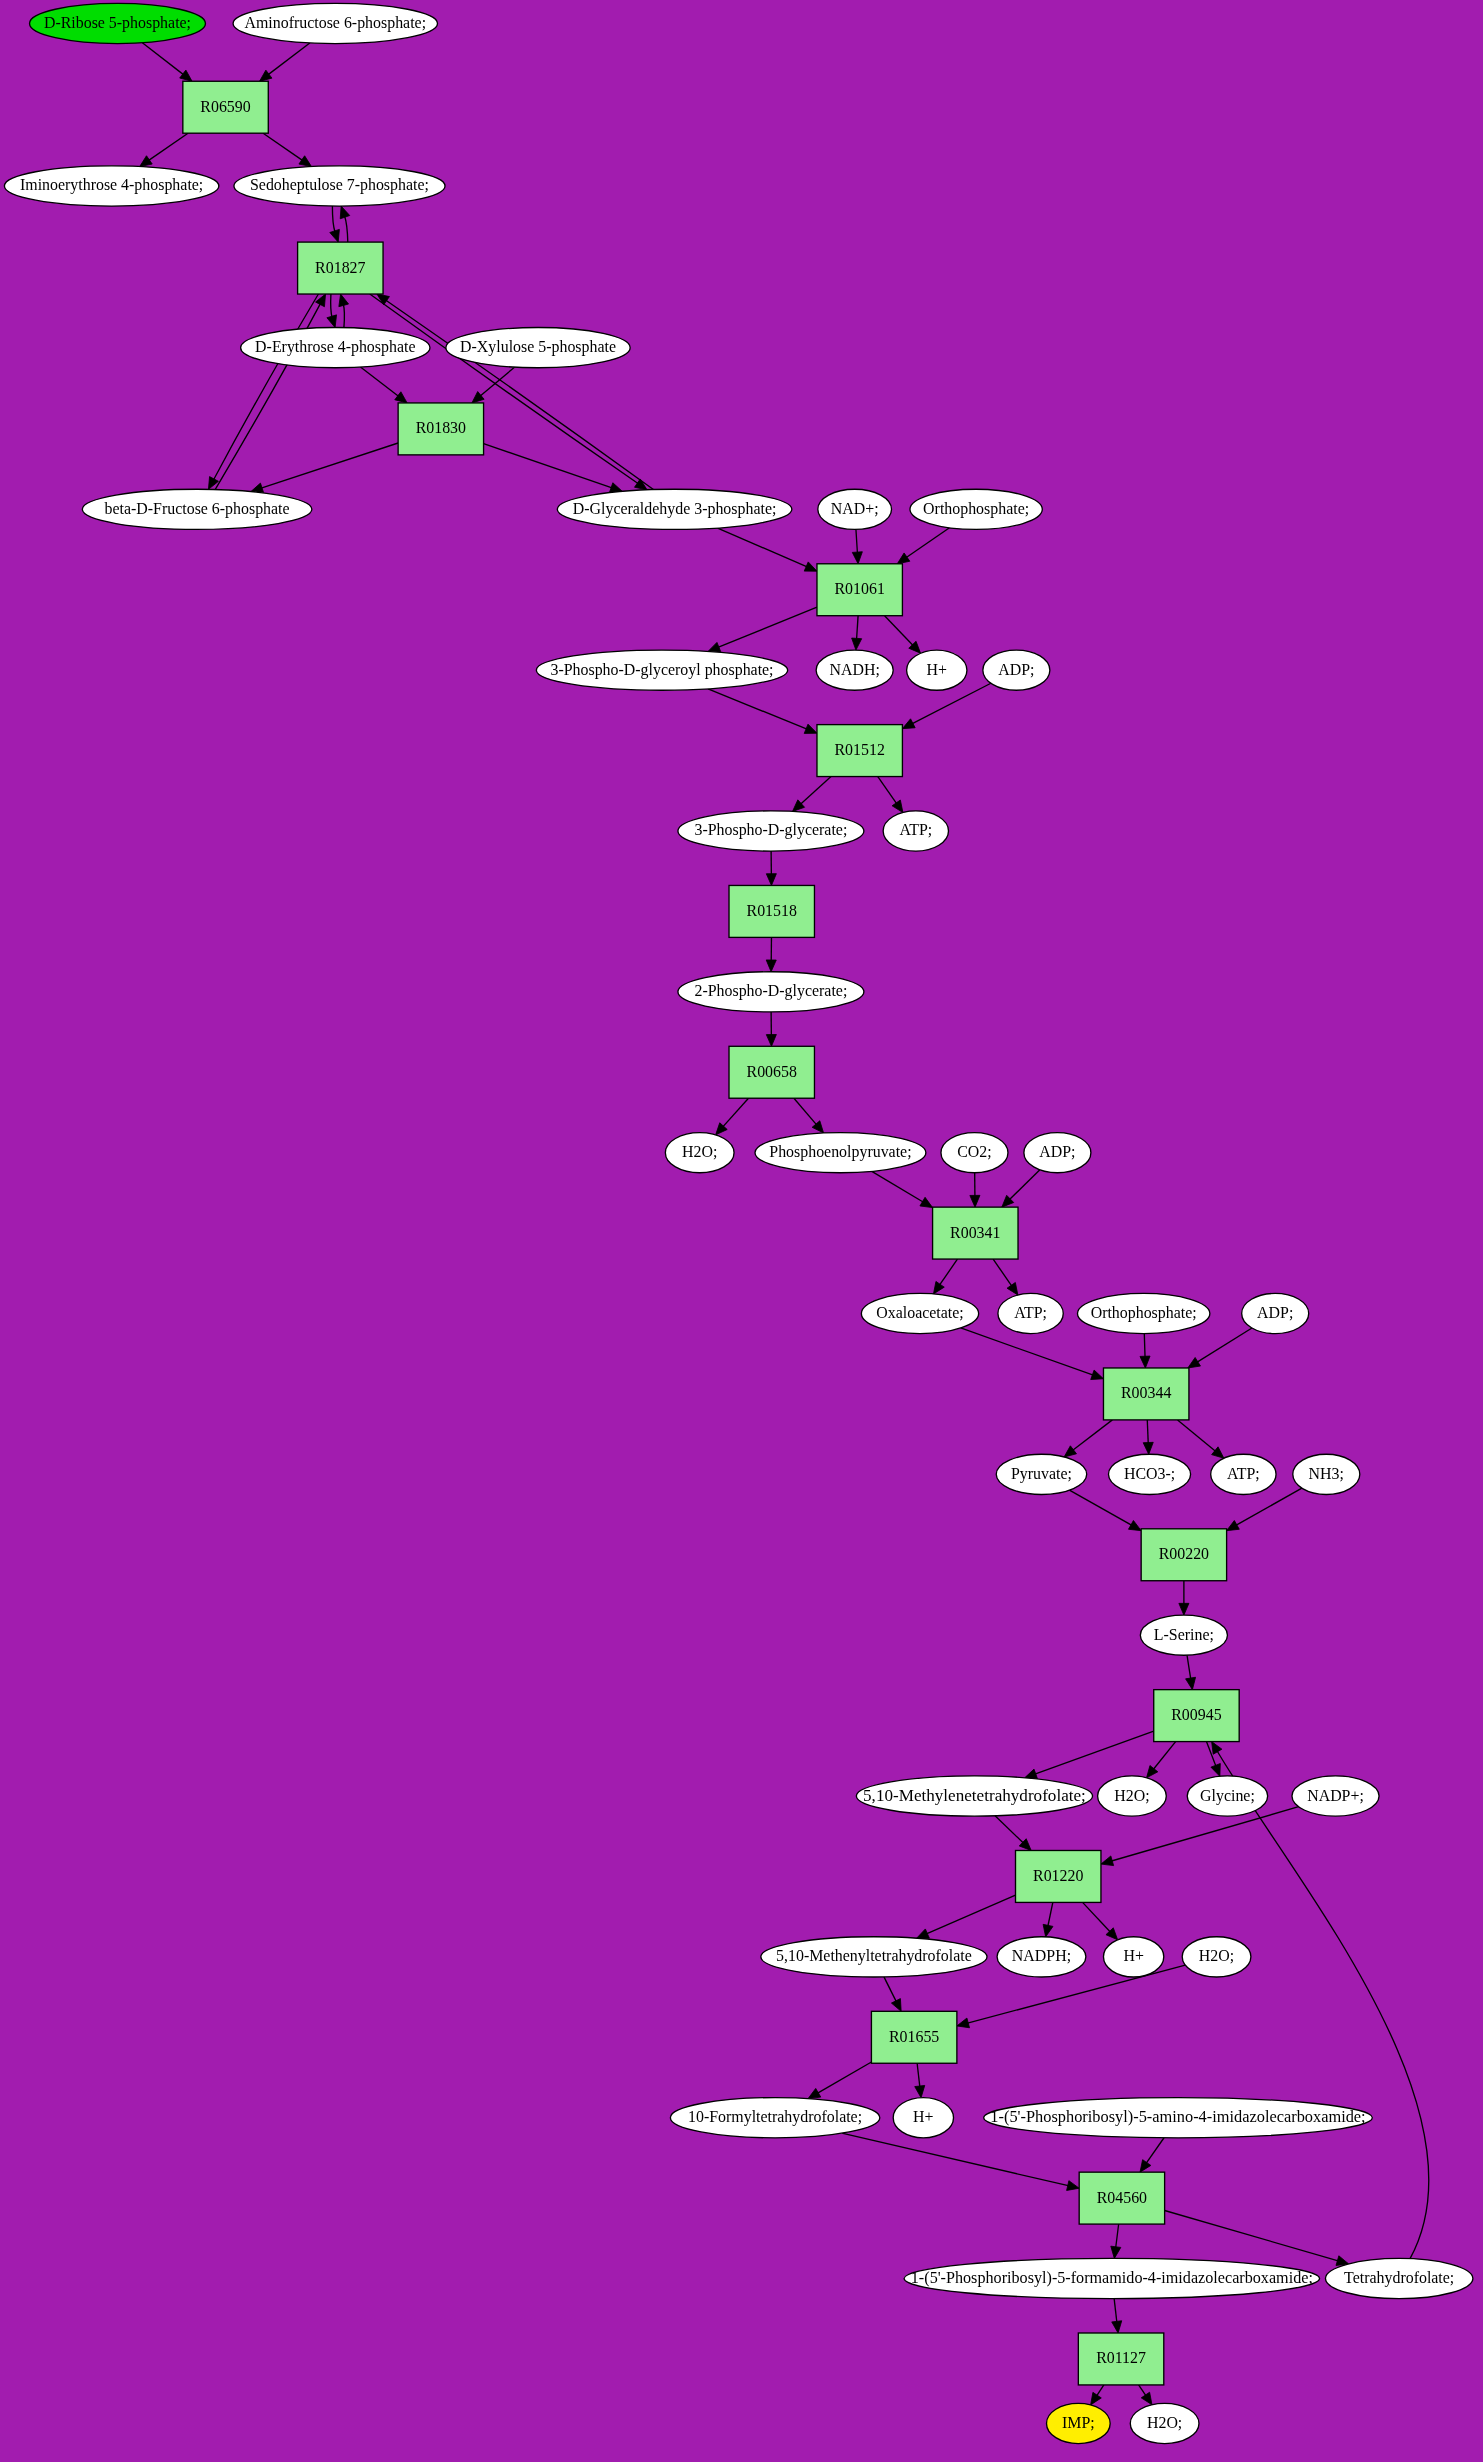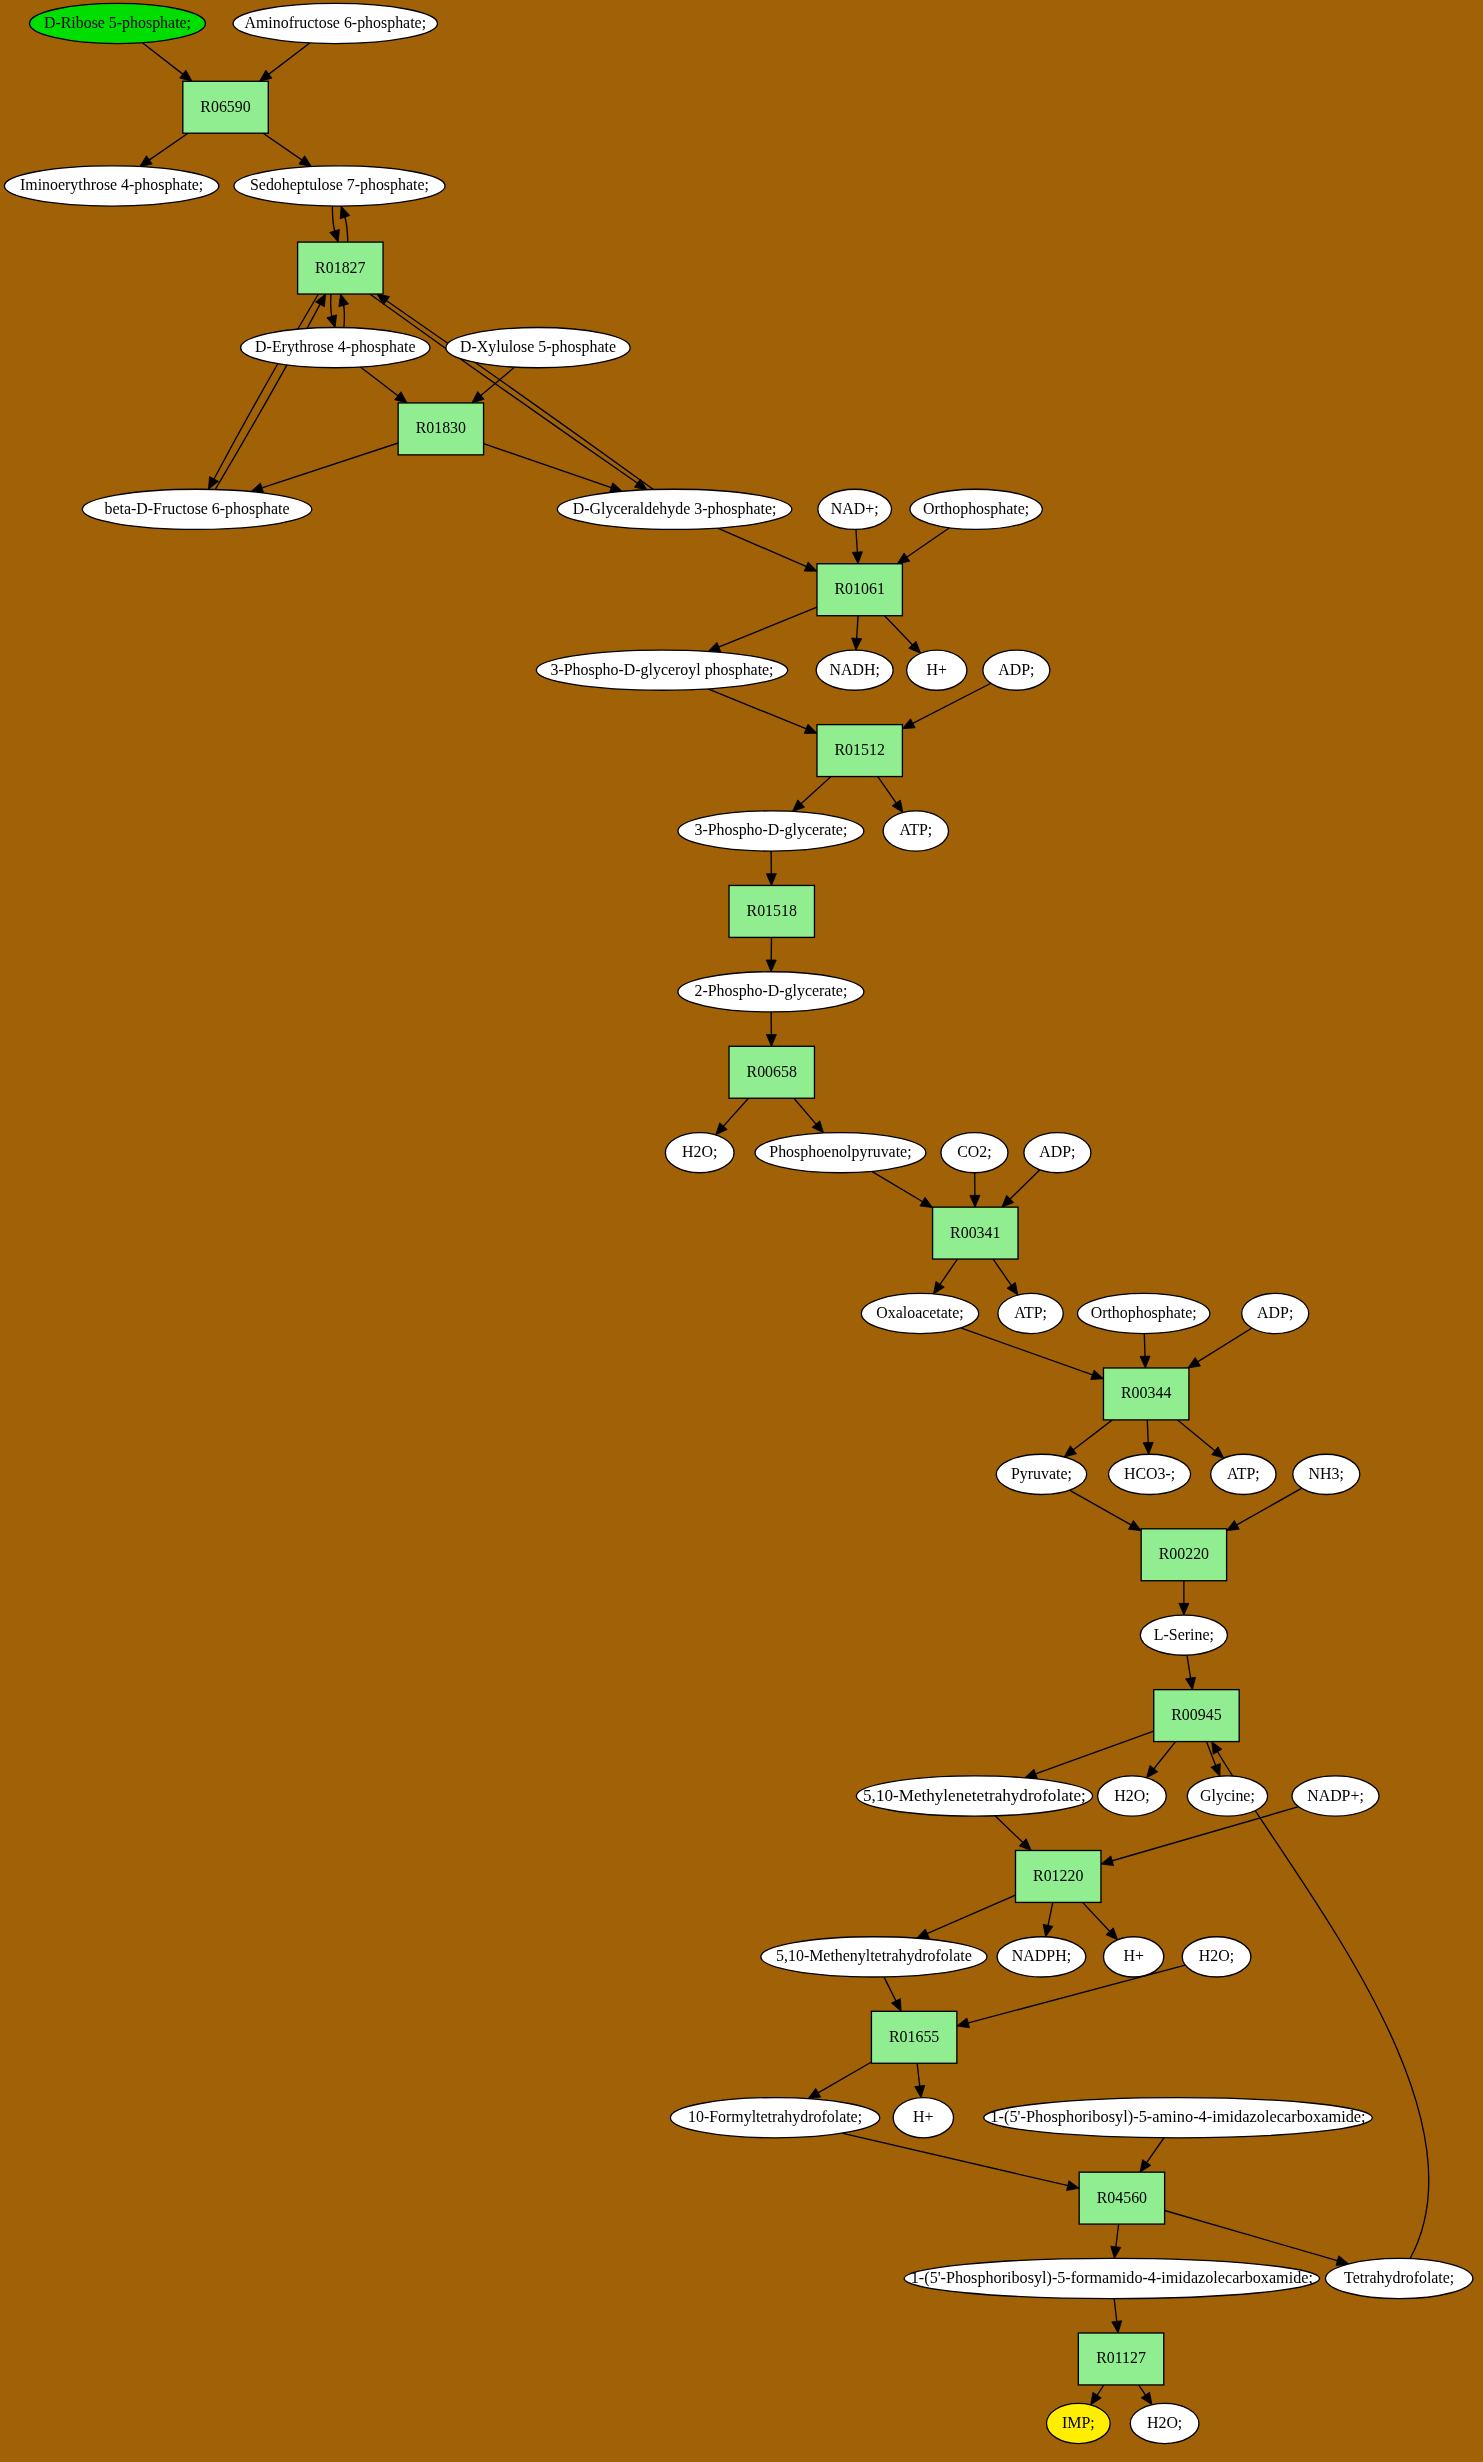--- a/index.html
+++ b/index.html
@@ -5,21 +5,21 @@
 <style>
   html, body {
     margin: 0;
     padding: 0;
     background: #ffffff;
   }
   #graph-root {
     position: relative;
     width: 1484px;
     height: 2462px;
-    background: #a16207;
+    background: #a21caf;
     font-family: "Liberation Serif", "DejaVu Serif", serif;
   }
   svg#pathway-svg {
     display: block;
     width: 1484px;
     height: 2462px;
   }
   .node-ellipse {
     fill: #ffffff;
     stroke: #000000;

